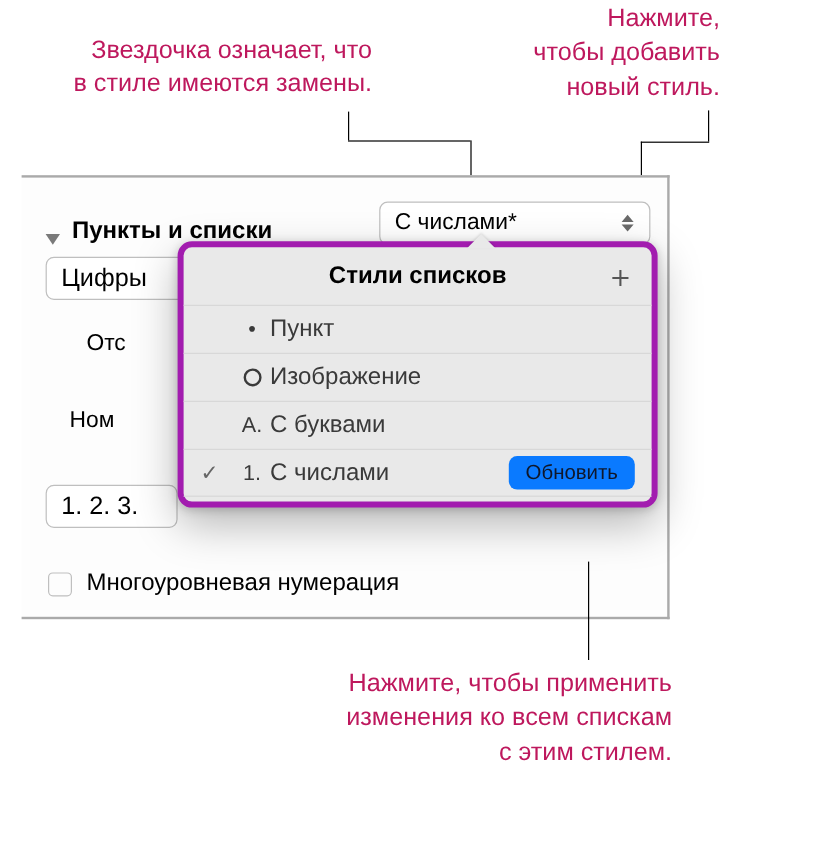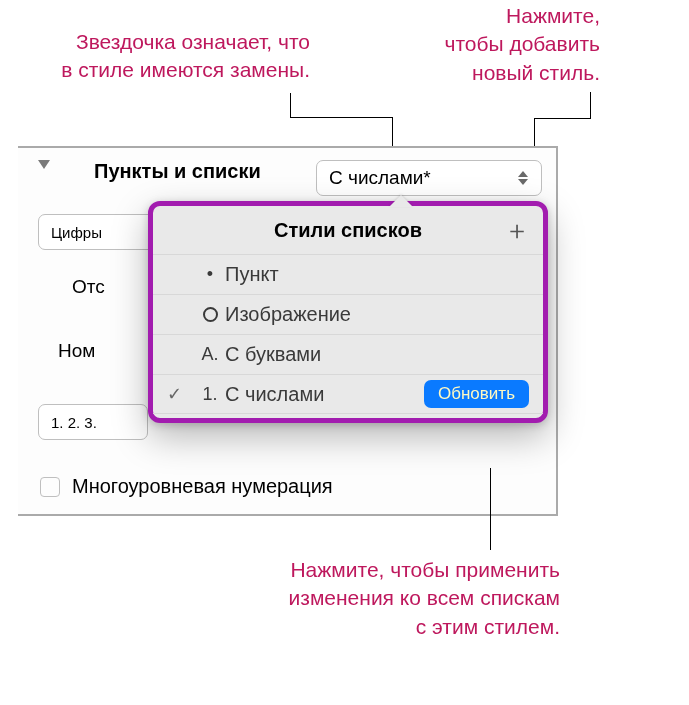--- a/index.html
+++ b/index.html
@@ -26,21 +26,21 @@
   .panel {
     position: absolute;
     left: 18px; top: 146px;
     width: 540px;
     height: 370px;
     border: 2px solid #aaa;
     border-left: none;
     background: #fdfdfd;
     padding: 12px 14px 10px 20px;
   }
-  .row { display: flex; align-items: flex-start; height: 44px; gap: 34px; }
+  .row { display: flex; align-items: flex-end; height: 44px; }
   .disclosure {
     width: 0; height: 0;
     border-left: 6px solid transparent;
     border-right: 6px solid transparent;
     border-top: 9px solid #7a7a7a;
     margin-right: 10px;
   }
   .section-title {
     font-size: 20px;
     font-weight: 700;
@@ -66,21 +66,21 @@
   .chev .dn { border-left:5px solid transparent; border-right:5px solid transparent; border-top:6px solid #6a6a6a; }
 
   .bg-control {
     position: absolute;
     background: #fff;
     border: 1.5px solid #bfbfbf;
     border-radius: 7px;
     height: 36px;
     display: flex; align-items: center;
     padding: 0 12px;
-    font-size: 15px;
+    font-size: 21px;
   }
   .bg-label {
     position: absolute;
     font-size: 19px;
     color: #000;
   }
   .toggle {
     position: absolute;
     width: 40px; height: 24px;
     border-radius: 12px;
@@ -164,21 +164,21 @@
     color: #3a3a3a;
   }
   .style-label { flex: 1; }
   .ring {
     width: 15px; height: 15px;
     border: 2.5px solid #3a3a3a;
     border-radius: 50%;
   }
   .update-btn {
     background: #0a7aff;
-    color: #fef9c3;
+    color: #0f172a;
     font-size: 17px;
     padding: 4px 14px;
     border-radius: 7px;
     cursor: pointer;
   }
 
   
   .line {
     position: absolute;
     background: #000;

